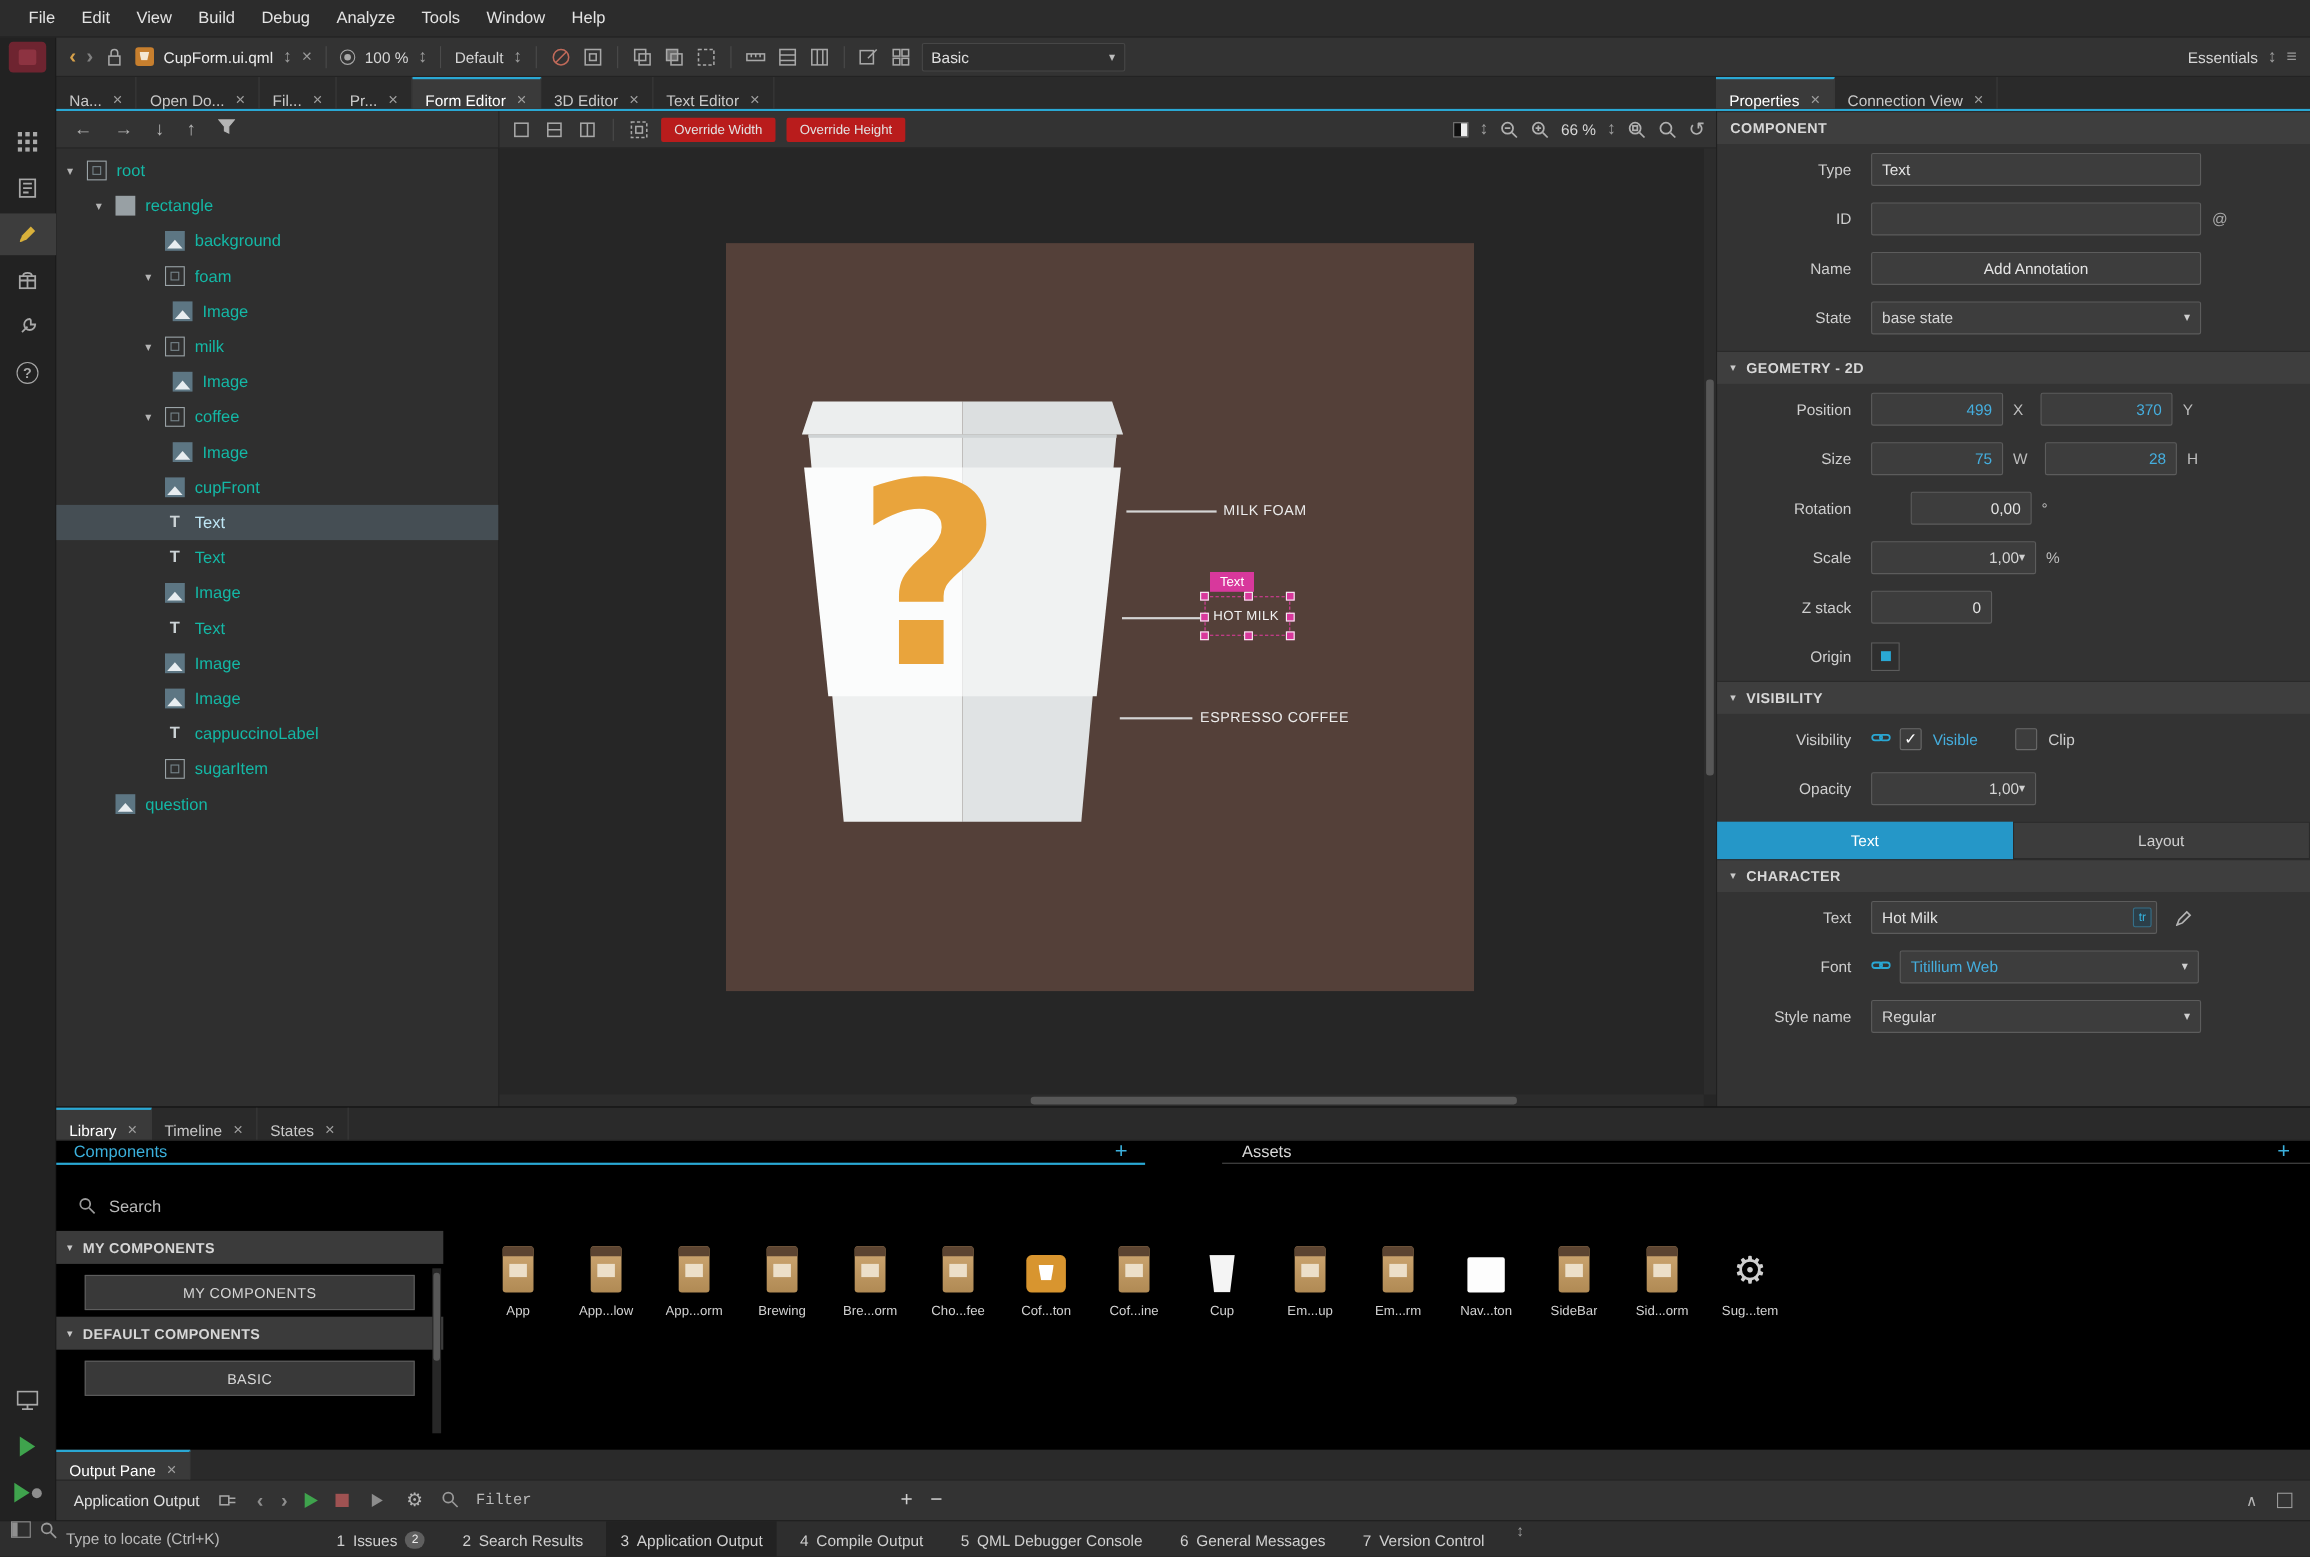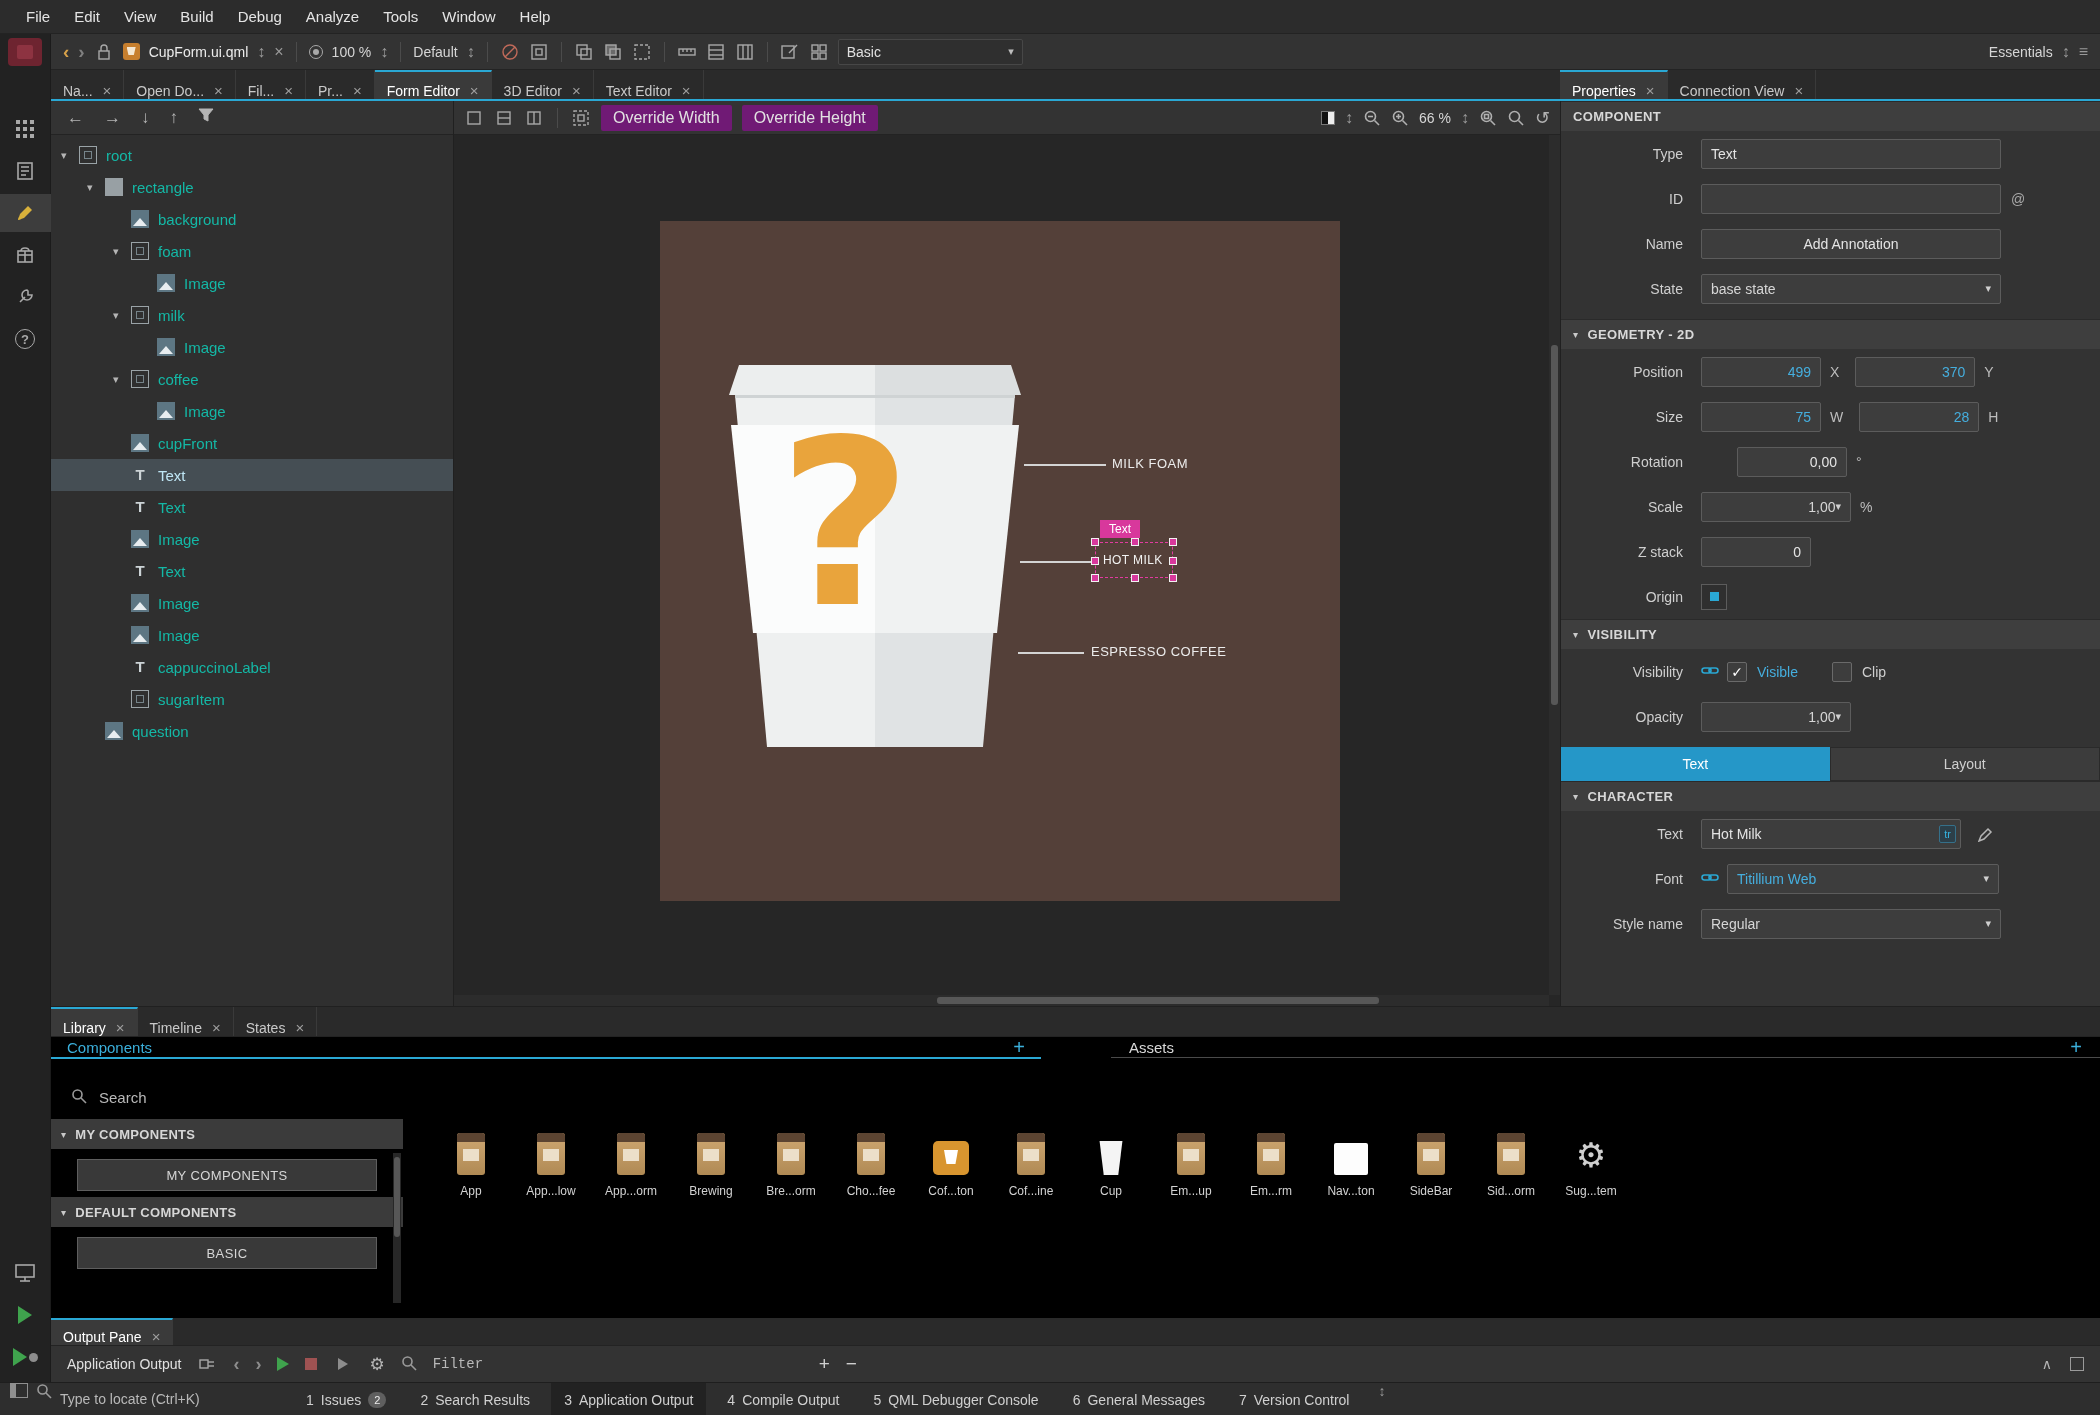--- a/index.html
+++ b/index.html
@@ -43,36 +43,36 @@
 .tab .x{color:#9f9f9f;font-size:15px}
 .tab.active{background:#3a3a3a;border-top:2px solid #2aa8d4;color:#fff}
 .tab-spacer{flex:1;border-right:none}
 .right-tabs{width:540px;display:flex;flex:none}
 
 .navigator{left:51px;top:101px;width:403px;height:905px;background:#2f2f2f;border-right:1px solid #202020}
 .nav-toolbar{height:34px;background:#333;border-bottom:1px solid #232323;display:flex;align-items:center;gap:20px;padding:0 16px;color:#b5b5b5;font-size:17px}
 .funnel svg{stroke:#b5b5b5;fill:#b5b5b5;width:16px;height:16px}
 .tree{padding-top:4px}
 .nav-row{height:32px;display:flex;align-items:center}
-.d0{padding-left:10px}.d1{padding-left:36px}.d2{padding-left:62px}.d3{padding-left:88px}
+.d0{padding-left:10px}.d1{padding-left:36px}.d2{padding-left:81px}.d3{padding-left:88px}
 .tw{width:18px;color:#b5b5b5;font-size:11px;flex:none}
 .nav-row.sel{background:#454e54}
 .nav-row.sel .tlabel{color:#bfe6f5}
 .tlabel{font-size:15px;color:#14b8a6;padding-left:9px}
 .ticon{width:18px;height:18px;flex:none;position:relative}
 .ticon[data-icon="component-icon"]{border:1px solid #9aa3a7}
 .ticon[data-icon="component-icon"]::after{content:"";position:absolute;inset:4px;border:1px solid #76848a}
 .ticon[data-icon="rect-icon"]{background:#98a0a4}
 .ticon[data-icon="image-icon"]{background:#5d7683}
 .ticon[data-icon="image-icon"]::after{content:"";position:absolute;left:2px;bottom:2px;border-left:7px solid transparent;border-right:7px solid transparent;border-bottom:8px solid #e8edf0}
 .ticon[data-icon="text-icon"]::after{content:"T";position:absolute;inset:0;color:#ccd3d6;font-weight:bold;font-size:15px;text-align:center;line-height:18px}
 
 .editor{left:454px;top:101px;width:1106px;height:905px;background:#262626}
 .ed-toolbar{height:34px;background:#333;border-bottom:1px solid #232323;display:flex;align-items:center;gap:10px;padding:0 10px}
-.ed-btn{padding:4px 12px;color:#e2e2e2;font-size:16px;background:#701a75;border-radius:2px}
+.ed-btn{padding:4px 12px;color:#e2e2e2;font-size:12px;background:#b91c1c;border-radius:2px}
 .bw{width:14px;height:14px;border:1px solid #777;background:linear-gradient(90deg,#111 50%,#eee 50%)}
 .mag{width:18px;height:18px}
 .mag svg{stroke:#b0b0b0;fill:none;stroke-width:1.6;width:18px;height:18px}
 .canvas{position:absolute;left:206px;top:120px;width:680px;height:680px;background:#544039}
 .callout{position:absolute;height:2px;background:#d4d4d4}
 .clabel{position:absolute;font-size:13px;color:#ececec;letter-spacing:.5px;white-space:nowrap}
 .selbox{position:absolute;left:435px;top:321px;width:78px;height:36px;border:1px dashed #e23ba0}
 .selbox .txt{position:absolute;left:7px;top:10px;font-size:12px;color:#f2f2f2;letter-spacing:.4px}
 .h{position:absolute;width:8px;height:8px;background:#d8389c;border:1px solid #f2f2f2}
 .h.tl{left:-5px;top:-5px}.h.tm{left:35px;top:-5px}.h.tr{right:-5px;top:-5px}

